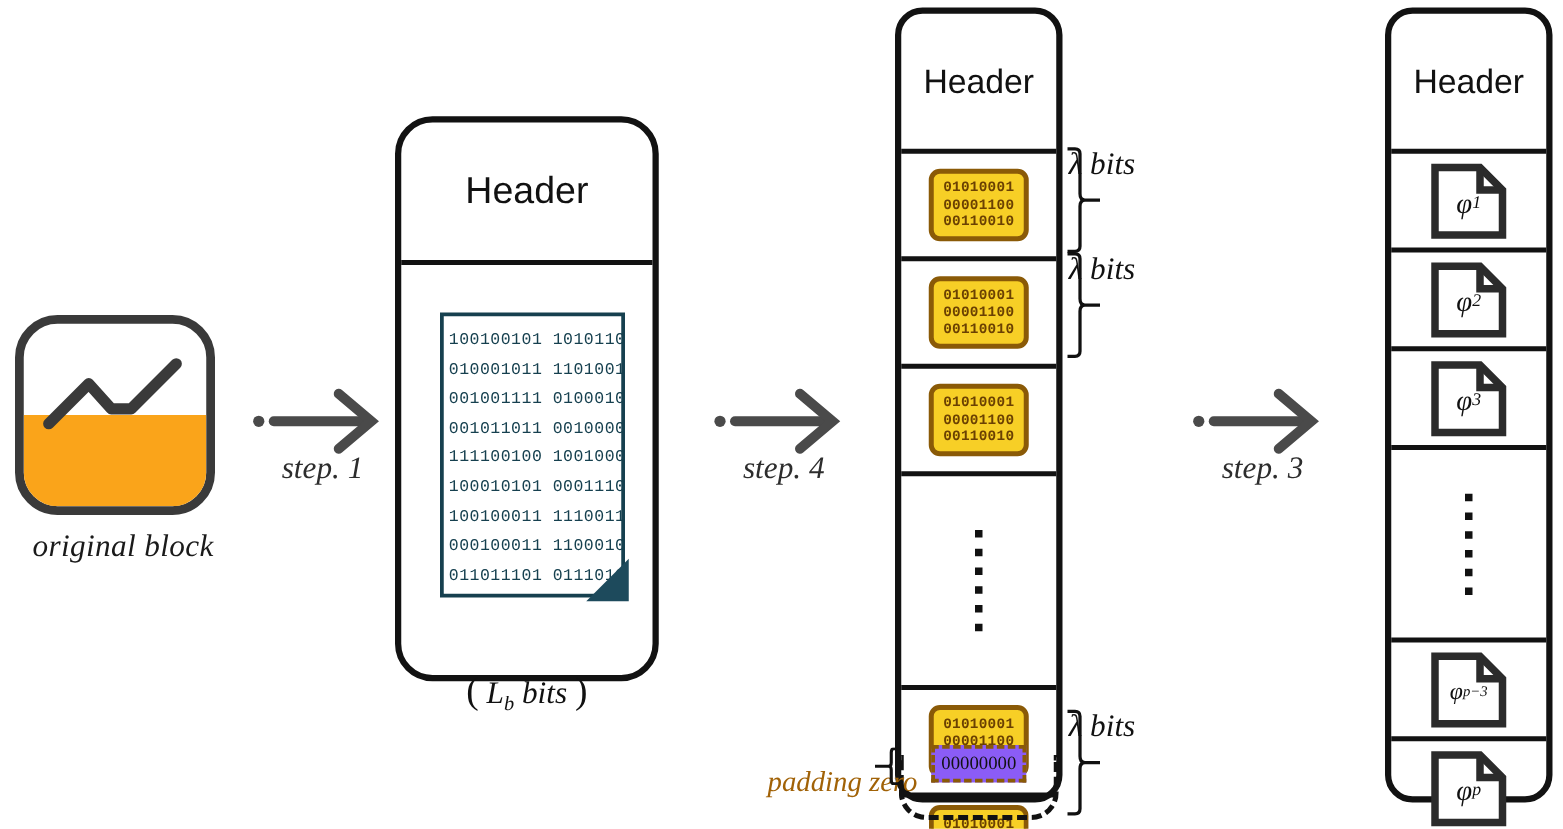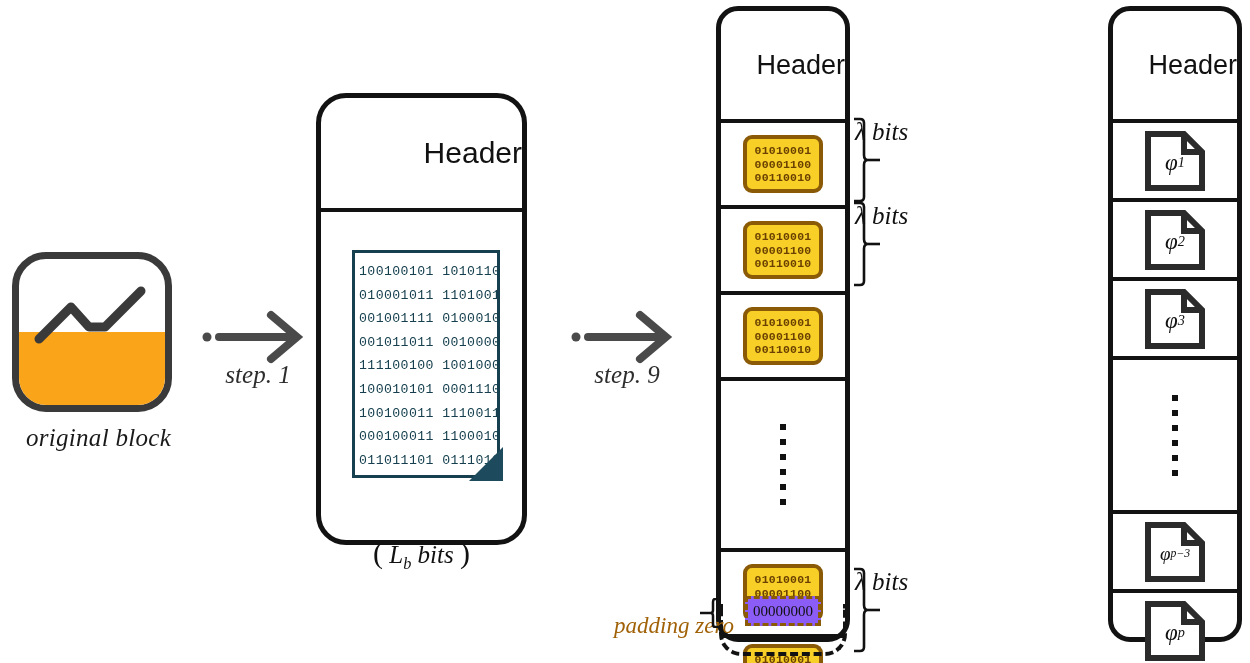--- a/index.html
+++ b/index.html
@@ -46,21 +46,21 @@
   #arrow-3{left:945px;top:305px;}
 
   
   #col-step1{
     left:316px;top:93px;width:211px;height:452px;
     border:5px solid #121212;border-radius:30px;background:#fff;
     box-sizing:border-box;
   }
   .hdr-cell{
     position:relative;height:112px;display:flex;align-items:center;
-    justify-content:flex-end;border-bottom:4px solid #121212;
+    justify-content:center;border-bottom:4px solid #121212;
   }
   .hdr-text{font-size:30px;color:#111;font-family:"Liberation Sans",sans-serif;}
   #col-step1 .hdr-cell{height:110px;}
 
   .doc-binary{
     position:absolute;left:31px;top:152px;width:148px;height:228px;
   }
   .doc-binary .sheet{
     position:absolute;left:0;top:0;width:148px;height:228px;
     border:3px solid #16404f;background:#fff;box-sizing:border-box;
@@ -211,21 +211,21 @@
     <span>L<sub style="font-size:.65em">b</sub> <i>bits</i></span>
     <span class="brk">)</span>
   </div>
 
   <div class="arrow-group" id="arrow-2">
     <svg class="arrow-svg" width="130" height="60" viewBox="0 0 130 60">
       <circle cx="14" cy="32" r="4.5" fill="#4a4a4a"></circle>
       <line x1="26" y1="32" x2="96" y2="32" stroke="#4a4a4a" stroke-width="8" stroke-linecap="round"></line>
       <polyline points="78,10 104,32 78,54" fill="none" stroke="#4a4a4a" stroke-width="8" stroke-linecap="round" stroke-linejoin="miter"></polyline>
     </svg>
-    <div class="arrow-label">step. 9</div>
+    <div class="arrow-label">step. 4</div>
   </div>
 
   <div class="abs" id="col-step2">
     <div class="hdr-cell">
       <span class="hdr-text">Header</span>
     </div>
 
     <div class="chunk-cell">
       <div class="bitchip">
           <div>01010001</div>
@@ -290,20 +290,28 @@
     <line x1="17" y1="43" x2="29" y2="43" stroke="#111" stroke-width="2.6"></line>
   </svg>
   <div class="lam-text" id="lam-2">λ bits</div>
 
   <svg class="lam-group" style="left:851px;top:567px;" width="30" height="86" viewBox="0 0 30 86">
     <path d="M3 2 L9 2 Q13 2 13 6 L13 38 Q13 43 17 43 Q13 43 13 48 L13 80 Q13 84 9 84 L3 84" fill="none" stroke="#111" stroke-width="2.6"></path>
     <line x1="17" y1="43" x2="29" y2="43" stroke="#111" stroke-width="2.6"></line>
   </svg>
   <div class="lam-text" id="lam-3">λ bits</div>
 
+  <div class="arrow-group" id="arrow-3">
+    <svg class="arrow-svg" width="130" height="60" viewBox="0 0 130 60">
+      <circle cx="14" cy="32" r="4.5" fill="#4a4a4a"></circle>
+      <line x1="26" y1="32" x2="96" y2="32" stroke="#4a4a4a" stroke-width="8" stroke-linecap="round"></line>
+      <polyline points="78,10 104,32 78,54" fill="none" stroke="#4a4a4a" stroke-width="8" stroke-linecap="round" stroke-linejoin="miter"></polyline>
+    </svg>
+    <div class="arrow-label">step. 3</div>
+  </div>
 
   <div class="abs" id="col-step3">
     <div class="hdr-cell">
       <span class="hdr-text">Header</span>
     </div>
 
     <div class="phi-cell">
       <div class="phi-doc">
         <svg width="62" height="62" viewBox="0 0 62 62">
           <path d="M4 4 H40 L58 22 V58 H4 Z" fill="#fff" stroke="#2b2b2b" stroke-width="6" stroke-linejoin="miter"></path>

